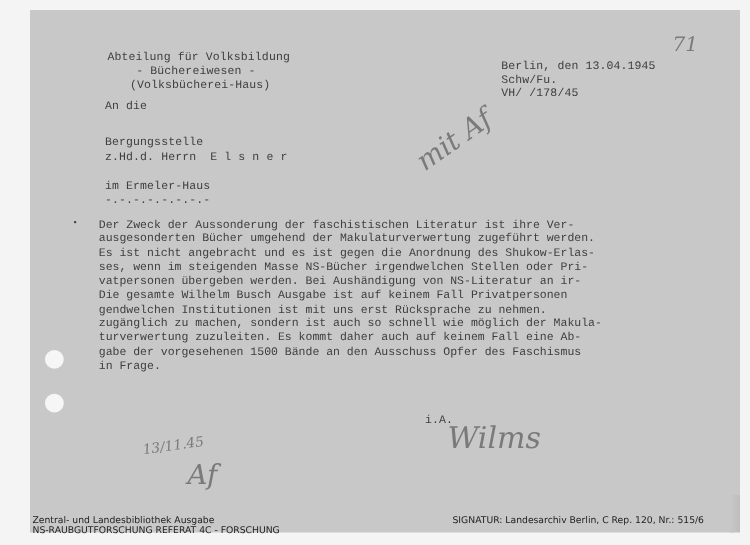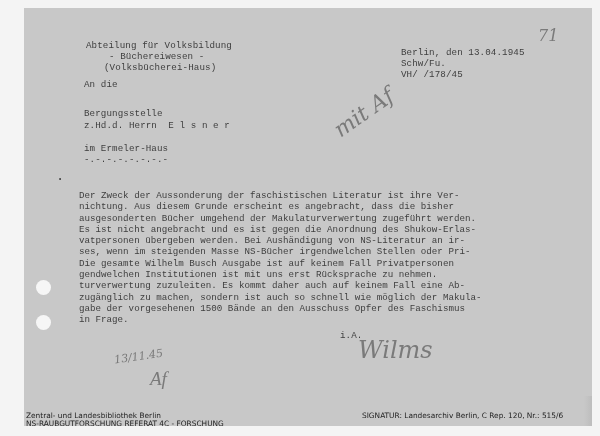--- a/index.html
+++ b/index.html
@@ -1,21 +1,21 @@
 <!DOCTYPE html>
 <html><head>
 <meta charset="utf-8">
 <style>
   html, body { margin:0; padding:0; }
   body { width:600px; height:436px; background:#f4f4f4; position:relative; overflow:hidden; font-family:"Liberation Mono", monospace; }
   .sheet { position:absolute; left:24px; top:8px; width:568px; height:418px; background:#c8c8c8; border-radius:0 0 6px 0; }
   .sheet:after { content:""; position:absolute; right:0; bottom:0; width:8px; height:30px; background:linear-gradient(90deg,#c8c8c8,#bdbdbd); }
   .hole { position:absolute; width:15px; height:15px; border-radius:50%; background:#f6f6f6; }
   .tw { position:absolute; color:#3e3e3e; font-size:9.2px; line-height:11.2px; white-space:pre; letter-spacing:0.1px; }
-  .body-text { position:absolute; left:60px; top:174px; width:520px; color:#3e3e3e; font-size:9.2px; line-height:11.3px;margin-top:16px; }
+  .body-text { position:absolute; left:60px; top:174px; width:520px; color:#3e3e3e; font-size:9.2px; line-height:11.3px; }
   .body-text div { white-space:pre; }
   .hand { position:absolute; color:#7a7a7a; font-family:"DejaVu Serif", serif; font-style:italic; }
   .footer { position:absolute; font-family:"DejaVu Sans", sans-serif; font-size:7.4px; color:#222; line-height:9px; }
 </style>
 </head>
 <body>
 
 <div class="sheet">
   <div class="hole" style="left:12px;top:272px;"></div>
   <div class="hole" style="left:12px;top:307px;"></div>
@@ -35,34 +35,33 @@
 <div class="tw" style="left:84px;top:108px;">Bergungsstelle</div>
 <div class="tw" style="left:84px;top:120px;">z.Hd.d. Herrn  E l s n e r</div>
 <div class="tw" style="left:84px;top:143px;">im Ermeler-Haus</div>
 <div class="tw" style="left:84px;top:154px;">-.-.-.-.-.-.-.-</div>
 
 <div class="hand" style="left:330px;top:100px;font-size:22px;transform:rotate(-35deg);">mit Af</div>
 
 <div class="tw" style="left:58px;top:174px;font-size:7px;">•</div>
 <div class="body-text">
   <div style="padding-left:19px">Der Zweck der Aussonderung der faschistischen Literatur ist ihre Ver-</div>
-  <div style="padding-left:19px">nichtung. Aus diesem Grunde erscheint es angebracht, dass die bisher</div>
   <div style="padding-left:19px">ausgesonderten Bücher umgehend der Makulaturverwertung zugeführt werden.</div>
   <div style="padding-left:19px">Es ist nicht angebracht und es ist gegen die Anordnung des Shukow-Erlas-</div>
+  <div style="padding-left:19px">ses, wenn im steigenden Masse NS-Bücher irgendwelchen Stellen oder Pri-</div>
   <div style="padding-left:19px">vatpersonen übergeben werden. Bei Aushändigung von NS-Literatur an ir-</div>
-  <div style="padding-left:19px">ses, wenn im steigenden Masse NS-Bücher irgendwelchen Stellen oder Pri-</div>
   <div style="padding-left:19px">Die gesamte Wilhelm Busch Ausgabe ist auf keinem Fall Privatpersonen</div>
   <div style="padding-left:19px">gendwelchen Institutionen ist mit uns erst Rücksprache zu nehmen.</div>
+  <div style="padding-left:19px">zugänglich zu machen, sondern ist auch so schnell wie möglich der Makula-</div>
   <div style="padding-left:19px">turverwertung zuzuleiten. Es kommt daher auch auf keinem Fall eine Ab-</div>
-  <div style="padding-left:19px">zugänglich zu machen, sondern ist auch so schnell wie möglich der Makula-</div>
   <div style="padding-left:19px">gabe der vorgesehenen 1500 Bände an den Ausschuss Opfer des Faschismus</div>
   <div style="padding-left:19px">in Frage.</div>
 </div>
 
 <div class="tw" style="left:340px;top:330px;">i.A.</div>
 <div class="hand" style="left:358px;top:336px;font-size:24px;">Wilms</div>
 
 <div class="hand" style="left:114px;top:350px;font-size:11px;transform:rotate(-8deg);">13/11.45</div>
-<div class="hand" style="left:150px;top:368px;font-size:19px;font-family:Liberation Serif, serif;">Af</div>
+<div class="hand" style="left:150px;top:368px;font-size:22px;">Af</div>
 
-<div class="footer" style="left:26px;top:411px;">Zentral- und Landesbibliothek Berlin</div>
+<div class="footer" style="left:26px;top:411px;">Zentral- und Landesbibliothek Ausgabe</div>
 <div class="footer" style="left:26px;top:419px;">NS-RAUBGUTFORSCHUNG REFERAT 4C - FORSCHUNG</div>
 <div class="footer" style="left:362px;top:411px;">SIGNATUR: Landesarchiv Berlin, C Rep. 120, Nr.: 515/6</div>
 
 </body></html>

